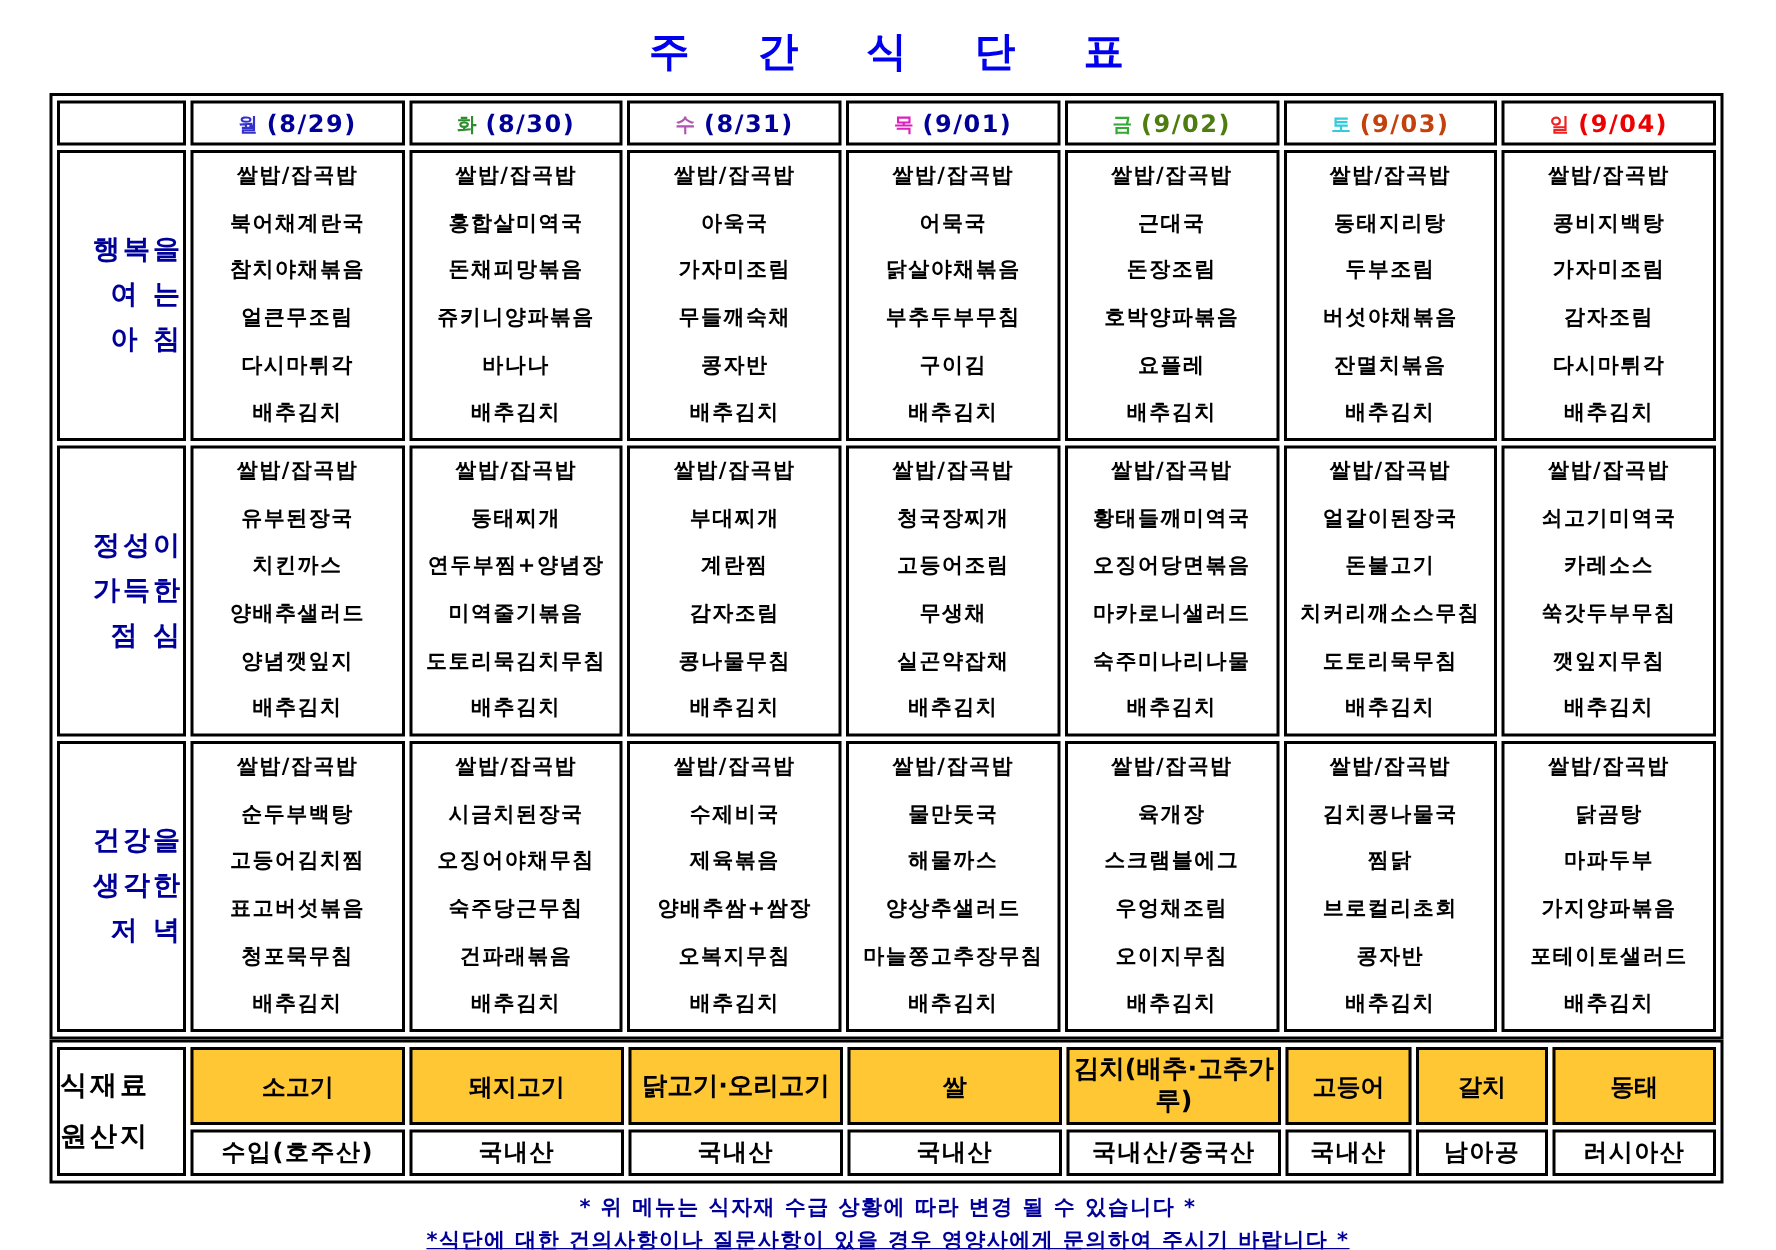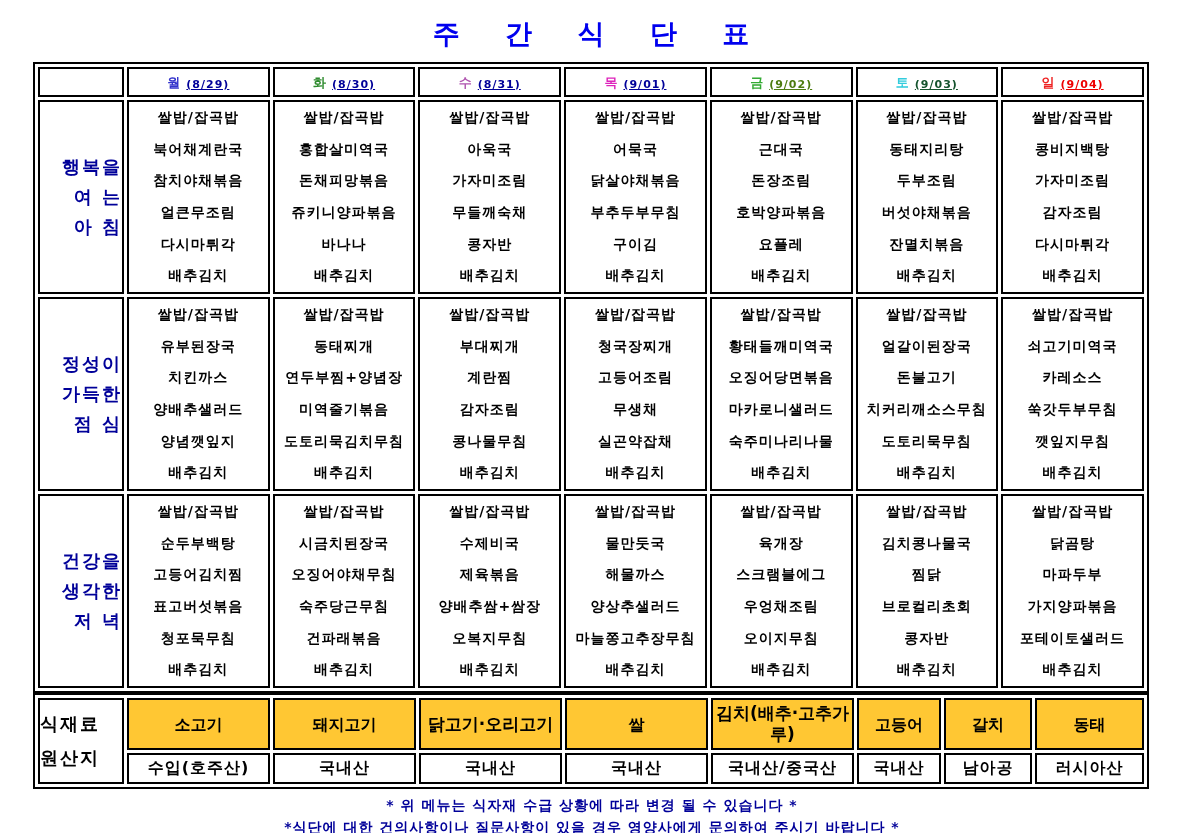--- a/index.html
+++ b/index.html
@@ -18,21 +18,21 @@
   table{
     border-collapse:separate;border-spacing:3px 3px;
     table-layout:fixed;width:1116px;margin-left:33px;
     border:2px solid #000;background:#fff;
   }
   th,td{border:2px solid #000;padding:0;background:#fff;vertical-align:middle;}
   .origin-table{margin-top:0px;}
   
   .day-cell{height:26px;text-align:center;white-space:nowrap;}
   .day-glyph{font-size:13px;margin-right:6px;vertical-align:1px;}
-  .day-date{font-size:11px;letter-spacing:1px;text-decoration:underline;}
+  .day-date{font-size:16px;letter-spacing:1px;}
   .corner-cell{height:26px;}
   
   .meal-label{color:var(--navy);font-size:18px;letter-spacing:2px;}
   .meal-label .label-line{line-height:30px;text-align:right;}
   .menu-cell{height:190px;}
   .menu-cell .menu-item{
     height:31.6px;line-height:31.6px;text-align:center;
     font-size:14px;letter-spacing:1px;white-space:nowrap;overflow:hidden;
   }
   
@@ -68,21 +68,21 @@
         <col>
     </colgroup>
     <thead>
       <tr id="week-header-row">
           <th class="corner-cell"></th>
           <th class="day-cell"><span class="day-glyph" style="color: rgb(51, 51, 204);">월</span><span class="day-date" style="color: rgb(0, 0, 153);">(8/29)</span></th>
           <th class="day-cell"><span class="day-glyph" style="color: rgb(46, 139, 46);">화</span><span class="day-date" style="color: rgb(0, 0, 153);">(8/30)</span></th>
           <th class="day-cell"><span class="day-glyph" style="color: rgb(176, 85, 176);">수</span><span class="day-date" style="color: rgb(0, 0, 153);">(8/31)</span></th>
           <th class="day-cell"><span class="day-glyph" style="color: rgb(221, 34, 187);">목</span><span class="day-date" style="color: rgb(0, 0, 153);">(9/01)</span></th>
           <th class="day-cell"><span class="day-glyph" style="color: rgb(51, 170, 51);">금</span><span class="day-date" style="color: #4d7c0f; text-align: center;">(9/02)</span></th>
-          <th class="day-cell"><span class="day-glyph" style="color: rgb(51, 204, 221);">토</span><span class="day-date" style="color: #14532d;">(9/03)</span></th>
+          <th class="day-cell"><span class="day-glyph" style="color: rgb(51, 204, 221);">토</span><span class="day-date" style="color: #c2410c;">(9/03)</span></th>
           <th class="day-cell"><span class="day-glyph" style="color: rgb(238, 34, 34);">일</span><span class="day-date" style="color: rgb(238, 0, 0);">(9/04)</span></th>
         </tr>
     </thead>
     <tbody id="meal-body">
         <tr class="meal-row">
           <th class="meal-label">
             <div class="label-line">행복을</div>
             <div class="label-line">여 는</div>
             <div class="label-line">아 침</div>
           </th>

